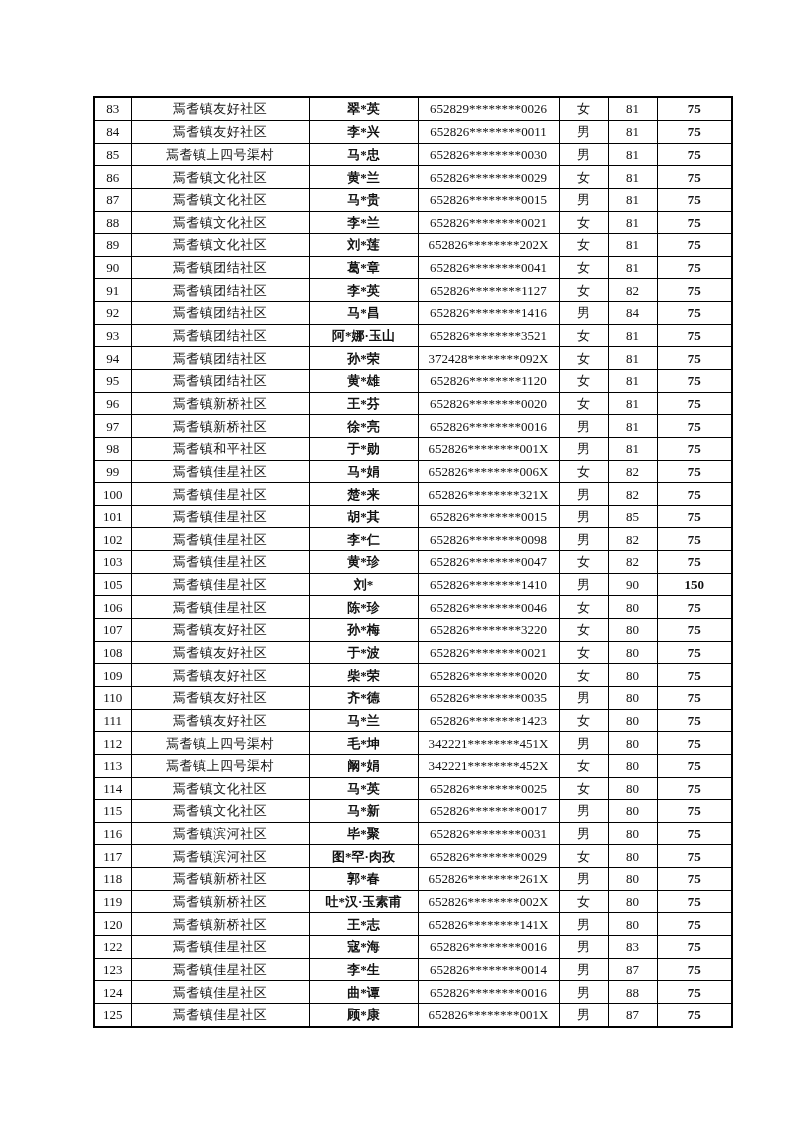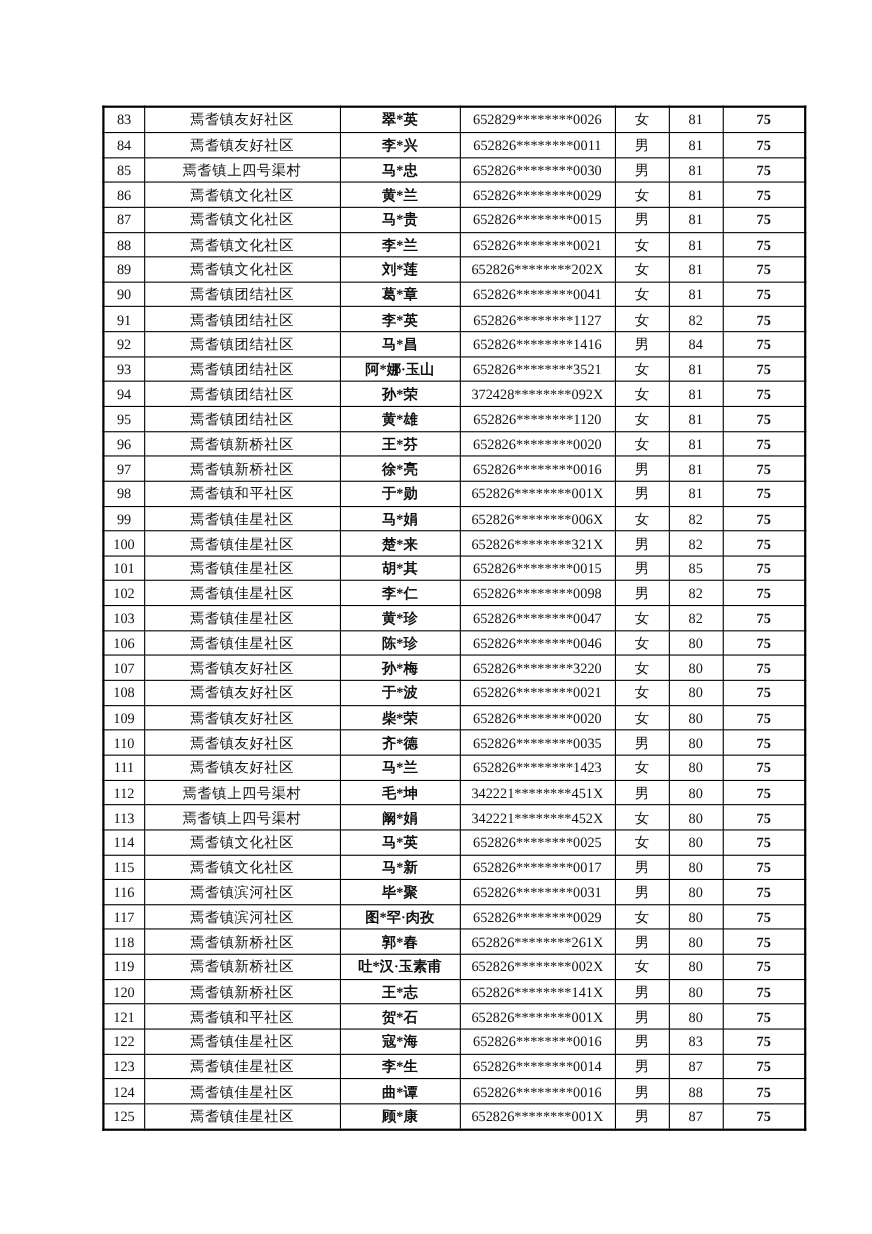--- a/index.html
+++ b/index.html
@@ -235,20 +235,29 @@
         <tr>
           <td class="col-no">103</td>
           <td class="col-community">焉耆镇佳星社区</td>
           <td class="col-name">黄*珍</td>
           <td class="col-id">652826********0047</td>
           <td class="col-gender">女</td>
           <td class="col-age">82</td>
           <td class="col-amount">75</td>
         </tr>
         <tr>
+          <td class="col-no">105</td>
+          <td class="col-community">焉耆镇佳星社区</td>
+          <td class="col-name">刘*</td>
+          <td class="col-id">652826********1410</td>
+          <td class="col-gender">男</td>
+          <td class="col-age">90</td>
+          <td class="col-amount">150</td>
+        </tr>
+        <tr>
           <td class="col-no">106</td>
           <td class="col-community">焉耆镇佳星社区</td>
           <td class="col-name">陈*珍</td>
           <td class="col-id">652826********0046</td>
           <td class="col-gender">女</td>
           <td class="col-age">80</td>
           <td class="col-amount">75</td>
         </tr>
         <tr>
           <td class="col-no">107</td>
@@ -365,29 +374,20 @@
           <td class="col-id">652826********002X</td>
           <td class="col-gender">女</td>
           <td class="col-age">80</td>
           <td class="col-amount">75</td>
         </tr>
         <tr>
           <td class="col-no">120</td>
           <td class="col-community">焉耆镇新桥社区</td>
           <td class="col-name">王*志</td>
           <td class="col-id">652826********141X</td>
-          <td class="col-gender">男</td>
-          <td class="col-age">80</td>
-          <td class="col-amount">75</td>
-        </tr>
-        <tr>
-          <td class="col-no">121</td>
-          <td class="col-community">焉耆镇和平社区</td>
-          <td class="col-name">贺*石</td>
-          <td class="col-id">652826********001X</td>
           <td class="col-gender">男</td>
           <td class="col-age">80</td>
           <td class="col-amount">75</td>
         </tr>
         <tr>
           <td class="col-no">122</td>
           <td class="col-community">焉耆镇佳星社区</td>
           <td class="col-name">寇*海</td>
           <td class="col-id">652826********0016</td>
           <td class="col-gender">男</td>

